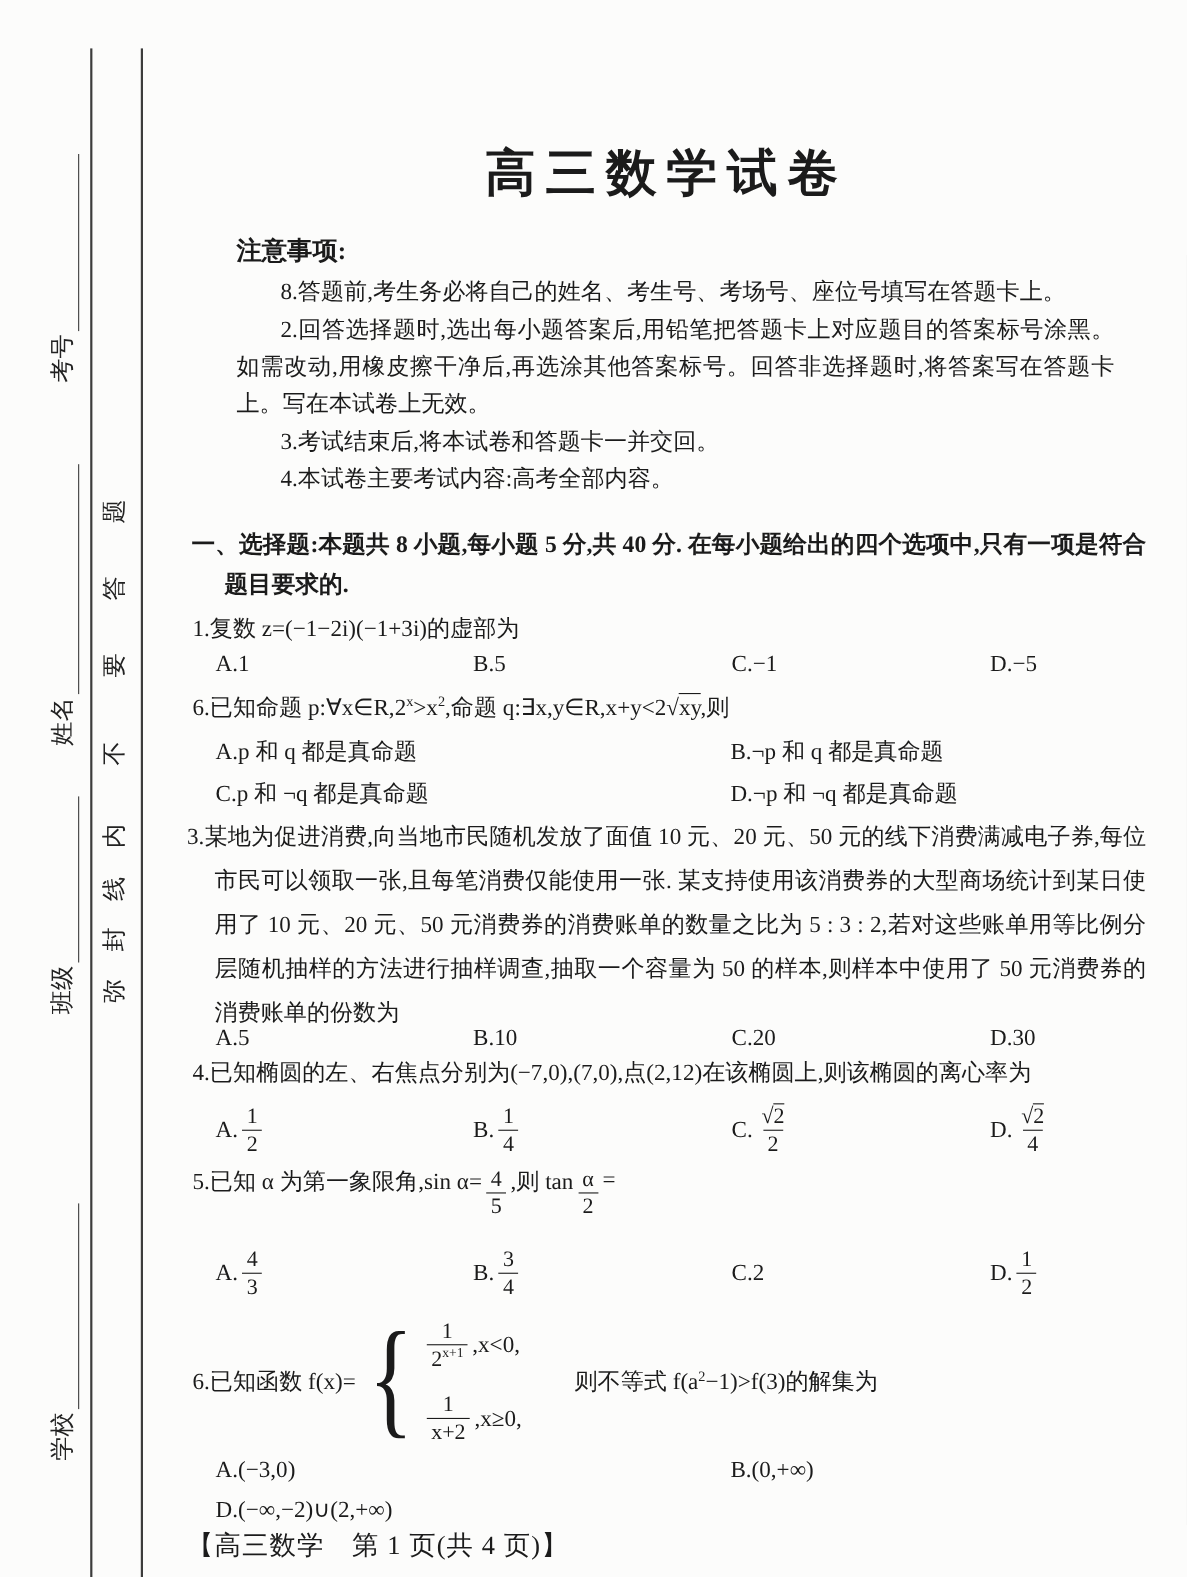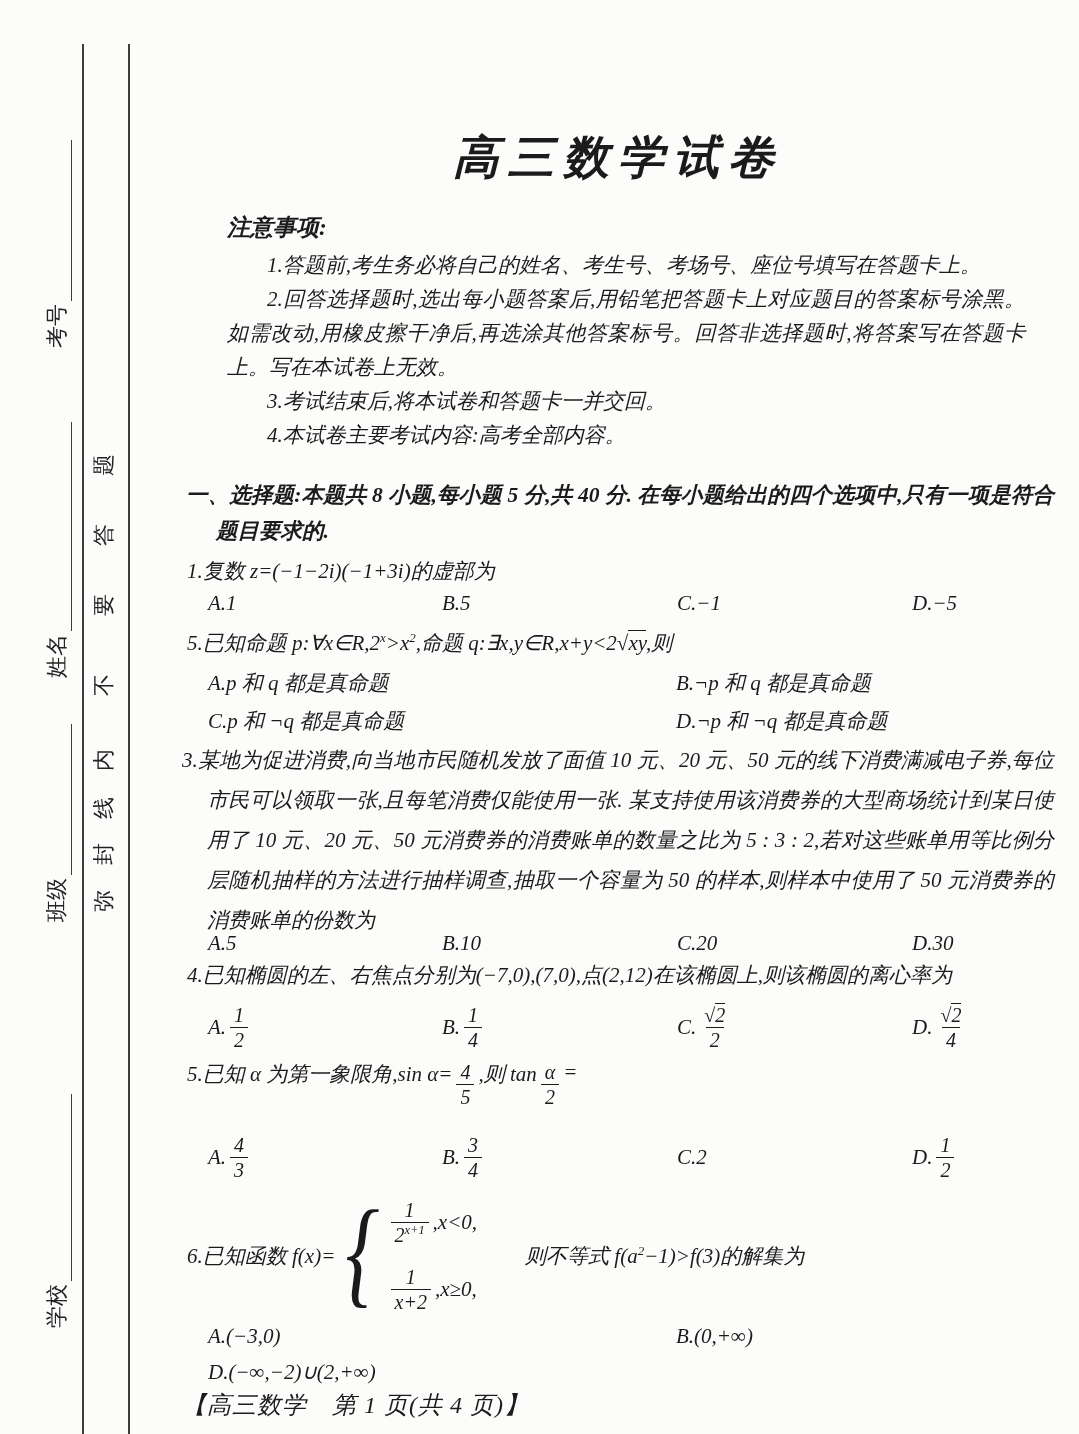--- a/index.html
+++ b/index.html
@@ -19,21 +19,21 @@
     display:flex; align-items:flex-end;
     font-size:22px; color:#222; white-space:nowrap;
   }
   .sf-line { flex:1; border-bottom:1.6px solid #3c3c3c; height:1.05em; margin-left:3px; min-width:60px; }
   .warn-char {
     position:absolute; left:90px; width:28px; height:28px;
     transform:rotate(-90deg);
     font-size:22px; line-height:28px; text-align:center; color:#222;
   }
   
-  .content { position:absolute; left:182px; top:0; width:872px; height:100%;font-style:italic; }
+  .content { position:absolute; left:170px; top:0; width:872px; height:100%; }
   .title {
     position:absolute; top:96px; left:0; width:100%;
     text-align:center; font-family:"Liberation Sans", sans-serif;
     font-weight:bold; font-size:46px; letter-spacing:9px;
   }
   .notice-heading { position:absolute; top:212px; left:45px; font-size:23px; font-weight:bold; }
   .notice-body {
     position:absolute; top:248px; left:45px; width:798px;
     font-size:21px; line-height:34px; text-align:justify;
   }
@@ -132,37 +132,37 @@
   <div class="warn-char" style="top:794px;">线</div>
   <div class="warn-char" style="top:840px;">封</div>
   <div class="warn-char" style="top:887px;">弥</div>
 
   <div class="content">
 
     <h1 class="title">高三数学试卷</h1>
 
     <div class="notice-heading">注意事项:</div>
     <div class="notice-body">
-      <div class="notice-item">1.答题前,考生务必将自己的姓名、考生号、考场号、座位号填写在答题卡上。</div>
+      <div class="notice-item">8.答题前,考生务必将自己的姓名、考生号、考场号、座位号填写在答题卡上。</div>
       <div class="notice-item">2.回答选择题时,选出每小题答案后,用铅笔把答题卡上对应题目的答案标号涂黑。如需改动,用橡皮擦干净后,再选涂其他答案标号。回答非选择题时,将答案写在答题卡上。写在本试卷上无效。</div>
       <div class="notice-item">3.考试结束后,将本试卷和答题卡一并交回。</div>
       <div class="notice-item">4.本试卷主要考试内容:高考全部内容。</div>
     </div>
 
     <div class="section-heading">一、选择题:本题共 8 小题,每小题 5 分,共 40 分. 在每小题给出的四个选项中,只有一项是符合题目要求的.</div>
 
     <div class="stem q1-stem">1.复数 z=(−1−2i)(−1+3i)的虚部为</div>
     <div class="opts4 q1-opts">
       <span>A.1</span>
       <span>B.5</span>
       <span>C.−1</span>
       <span>D.−5</span>
     </div>
 
-    <div class="stem q2-stem"><span>5.已知命题 p:∀x∈R,2</span><sup>x</sup><span>&gt;x</span><sup>2</sup><span>,命题 q:∃x,y∈R,x+y&lt;2√</span><span class="rt">xy</span><span>,则</span></div>
+    <div class="stem q2-stem"><span>6.已知命题 p:∀x∈R,2</span><sup>x</sup><span>&gt;x</span><sup>2</sup><span>,命题 q:∃x,y∈R,x+y&lt;2√</span><span class="rt">xy</span><span>,则</span></div>
     <div class="opts2 q2-opts">
       <span>A.p 和 q 都是真命题</span>
       <span>B.¬p 和 q 都是真命题</span>
       <span>C.p 和 ¬q 都是真命题</span>
       <span>D.¬p 和 ¬q 都是真命题</span>
     </div>
 
     <div class="q3-para">3.某地为促进消费,向当地市民随机发放了面值 10 元、20 元、50 元的线下消费满减电子券,每位市民可以领取一张,且每笔消费仅能使用一张. 某支持使用该消费券的大型商场统计到某日使用了 10 元、20 元、50 元消费券的消费账单的数量之比为 5 : 3 : 2,若对这些账单用等比例分层随机抽样的方法进行抽样调查,抽取一个容量为 50 的样本,则样本中使用了 50 元消费券的消费账单的份数为</div>
     <div class="opts4 q3-opts">
       <span>A.5</span>

